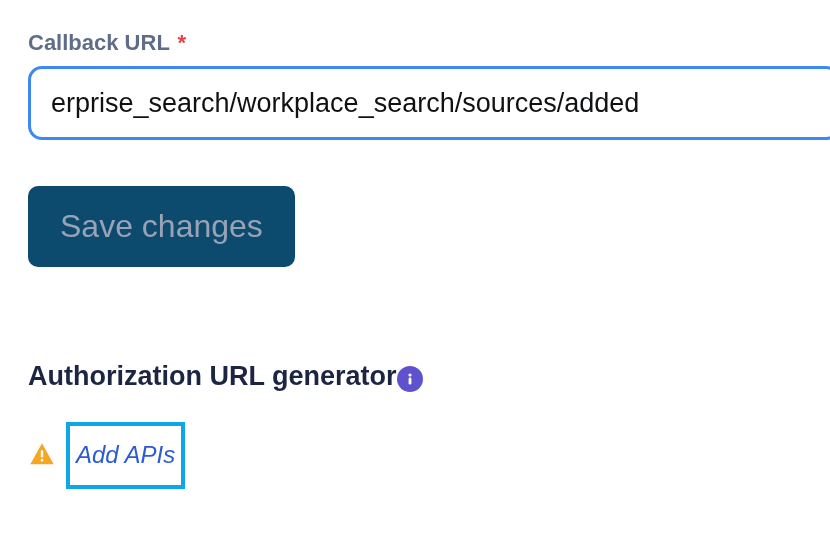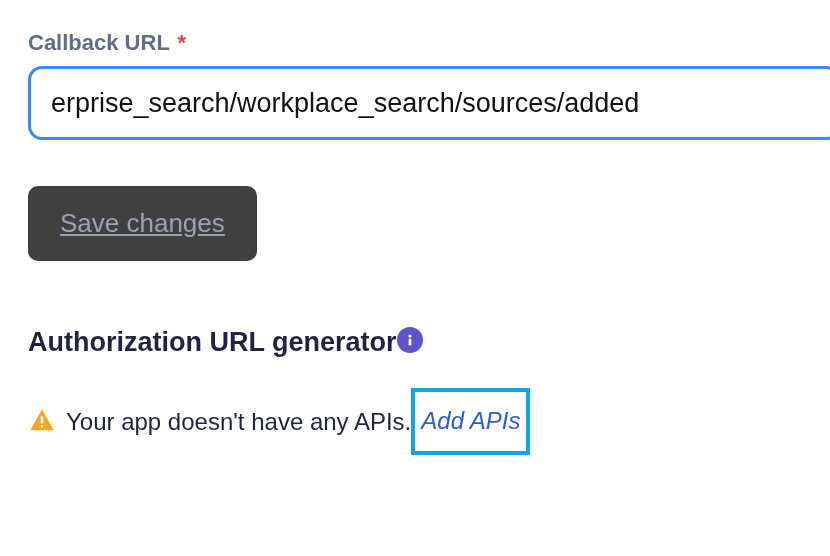--- a/index.html
+++ b/index.html
@@ -30,34 +30,33 @@
     font-size: 27px;
     color: #101113;
     padding: 0 20px;
     outline: none;
     background: #fff;
     overflow: hidden;
     white-space: nowrap;
   }
   .save-btn {
     margin-top: 46px;
-    background: #404040;
+    background: #0c4a6e;
     color: #9aa3b5;
-    font-size: 26px;
+    font-size: 32px;
     font-weight: 500;
     border: none;
     border-radius: 10px;
     padding: 22px 32px;
     cursor: default;
-    text-decoration: underline;
   }
   .section-header {
-    margin-top: 66px;
+    margin-top: 94px;
     display: flex;
-    align-items: flex-start;
+    align-items: flex-end;
   }
   .section-title {
     font-size: 27px;
     font-weight: 700;
     color: #1c2541;
   }
   .info-badge {
     width: 26px; height: 26px;
     border-radius: 50%;
     background: #5e52ce;
@@ -120,19 +119,18 @@
   </div>
 
   <div class="warning-row">
     <span class="warn-icon">
       <svg viewBox="0 0 24 24" width="28" height="28">
         <path d="M12 2 L22 20 L2 20 Z" fill="#f5a623"></path>
         <rect x="11" y="8" width="2" height="6" fill="#fff"></rect>
         <rect x="11" y="15.5" width="2" height="2" fill="#fff"></rect>
       </svg>
     </span>
-    <span>Your app doesn't have any APIs. </span>
     <span class="highlight-box">
       <a href="#" class="add-apis-link">Add APIs</a>
     </span>
   </div>
 
 </div>
 
 </body></html>

